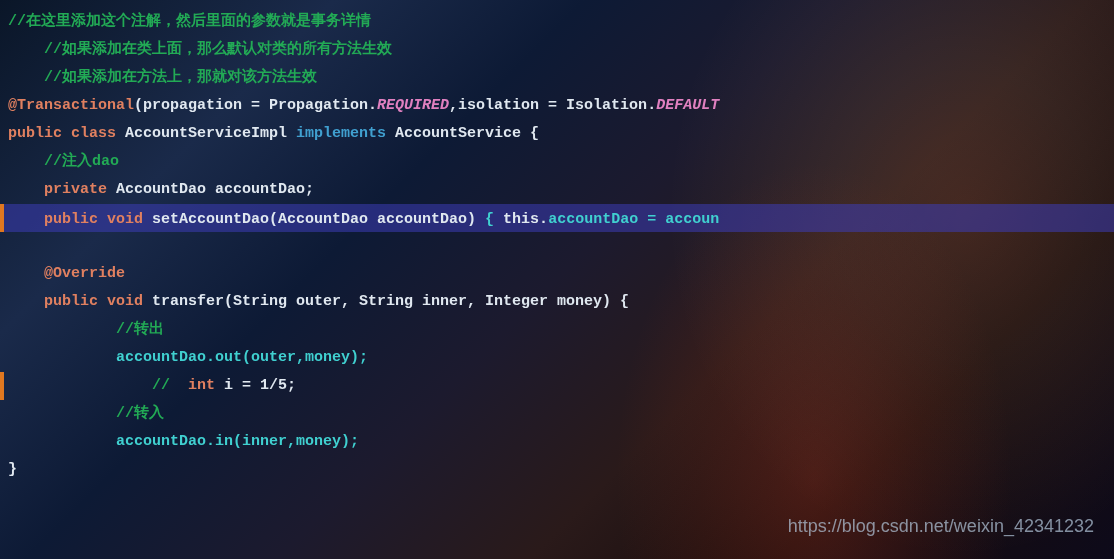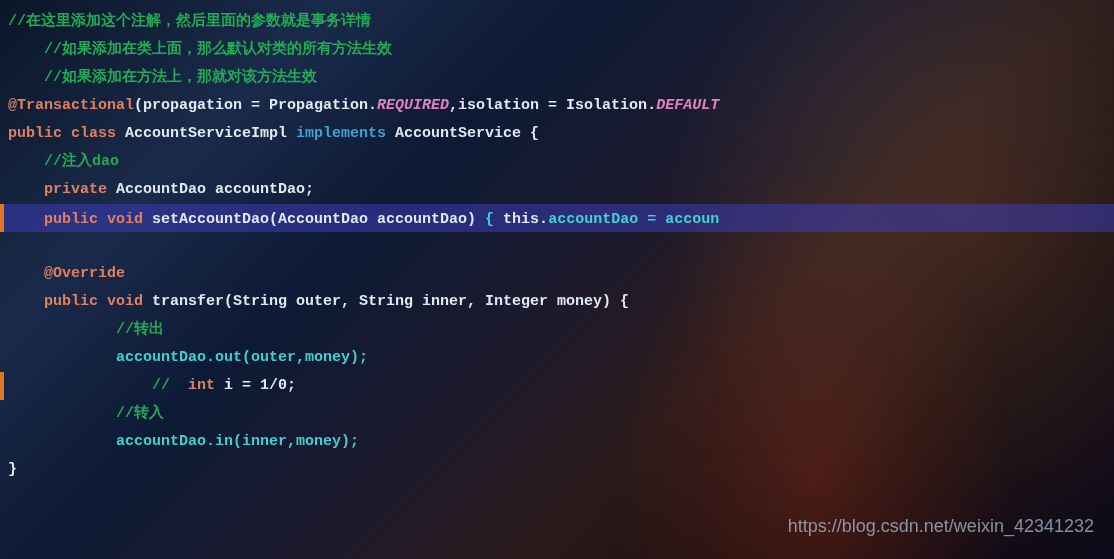--- a/index.html
+++ b/index.html
@@ -164,21 +164,21 @@
       <span class="line-content"><span class="c-keyword">&nbsp;&nbsp;&nbsp;&nbsp;public void </span><span class="c-white">transfer(String outer, String inner, Integer money) {</span></span>
     </div>
     <div class="code-line">
       <span class="line-content"><span class="c-comment">&nbsp;&nbsp;&nbsp;&nbsp;&nbsp;&nbsp;&nbsp;&nbsp;&nbsp;&nbsp;&nbsp;&nbsp;//转出</span></span>
     </div>
     <div class="code-line">
       <span class="line-content"><span class="c-cyan">&nbsp;&nbsp;&nbsp;&nbsp;&nbsp;&nbsp;&nbsp;&nbsp;&nbsp;&nbsp;&nbsp;&nbsp;accountDao.out(outer,money);</span></span>
     </div>
     <div class="code-line" style="position: relative;">
       <div class="gutter-bar" style="position: absolute; left: 0px; width: 4px; height: 28px; background: rgb(224, 120, 32);"></div>
-      <span class="line-content"><span class="c-comment">&nbsp;&nbsp;&nbsp;&nbsp;&nbsp;&nbsp;&nbsp;&nbsp;&nbsp;&nbsp;&nbsp;&nbsp;&nbsp;&nbsp;&nbsp;&nbsp;//</span><span class="c-white">&nbsp;&nbsp;</span><span class="c-keyword">int</span><span class="c-white"> i = 1/0;</span></span>
+      <span class="line-content"><span class="c-comment">&nbsp;&nbsp;&nbsp;&nbsp;&nbsp;&nbsp;&nbsp;&nbsp;&nbsp;&nbsp;&nbsp;&nbsp;&nbsp;&nbsp;&nbsp;&nbsp;//</span><span class="c-white">&nbsp;&nbsp;</span><span class="c-keyword">int</span><span class="c-white"> i = 1/5;</span></span>
     </div>
     <div class="code-line">
       <span class="line-content"><span class="c-comment">&nbsp;&nbsp;&nbsp;&nbsp;&nbsp;&nbsp;&nbsp;&nbsp;&nbsp;&nbsp;&nbsp;&nbsp;//转入</span></span>
     </div>
     <div class="code-line">
       <span class="line-content"><span class="c-cyan">&nbsp;&nbsp;&nbsp;&nbsp;&nbsp;&nbsp;&nbsp;&nbsp;&nbsp;&nbsp;&nbsp;&nbsp;accountDao.in(inner,money);</span></span>
     </div>
     <div class="code-line">
       <span class="line-content"><span class="c-white">}</span></span>
     </div>

